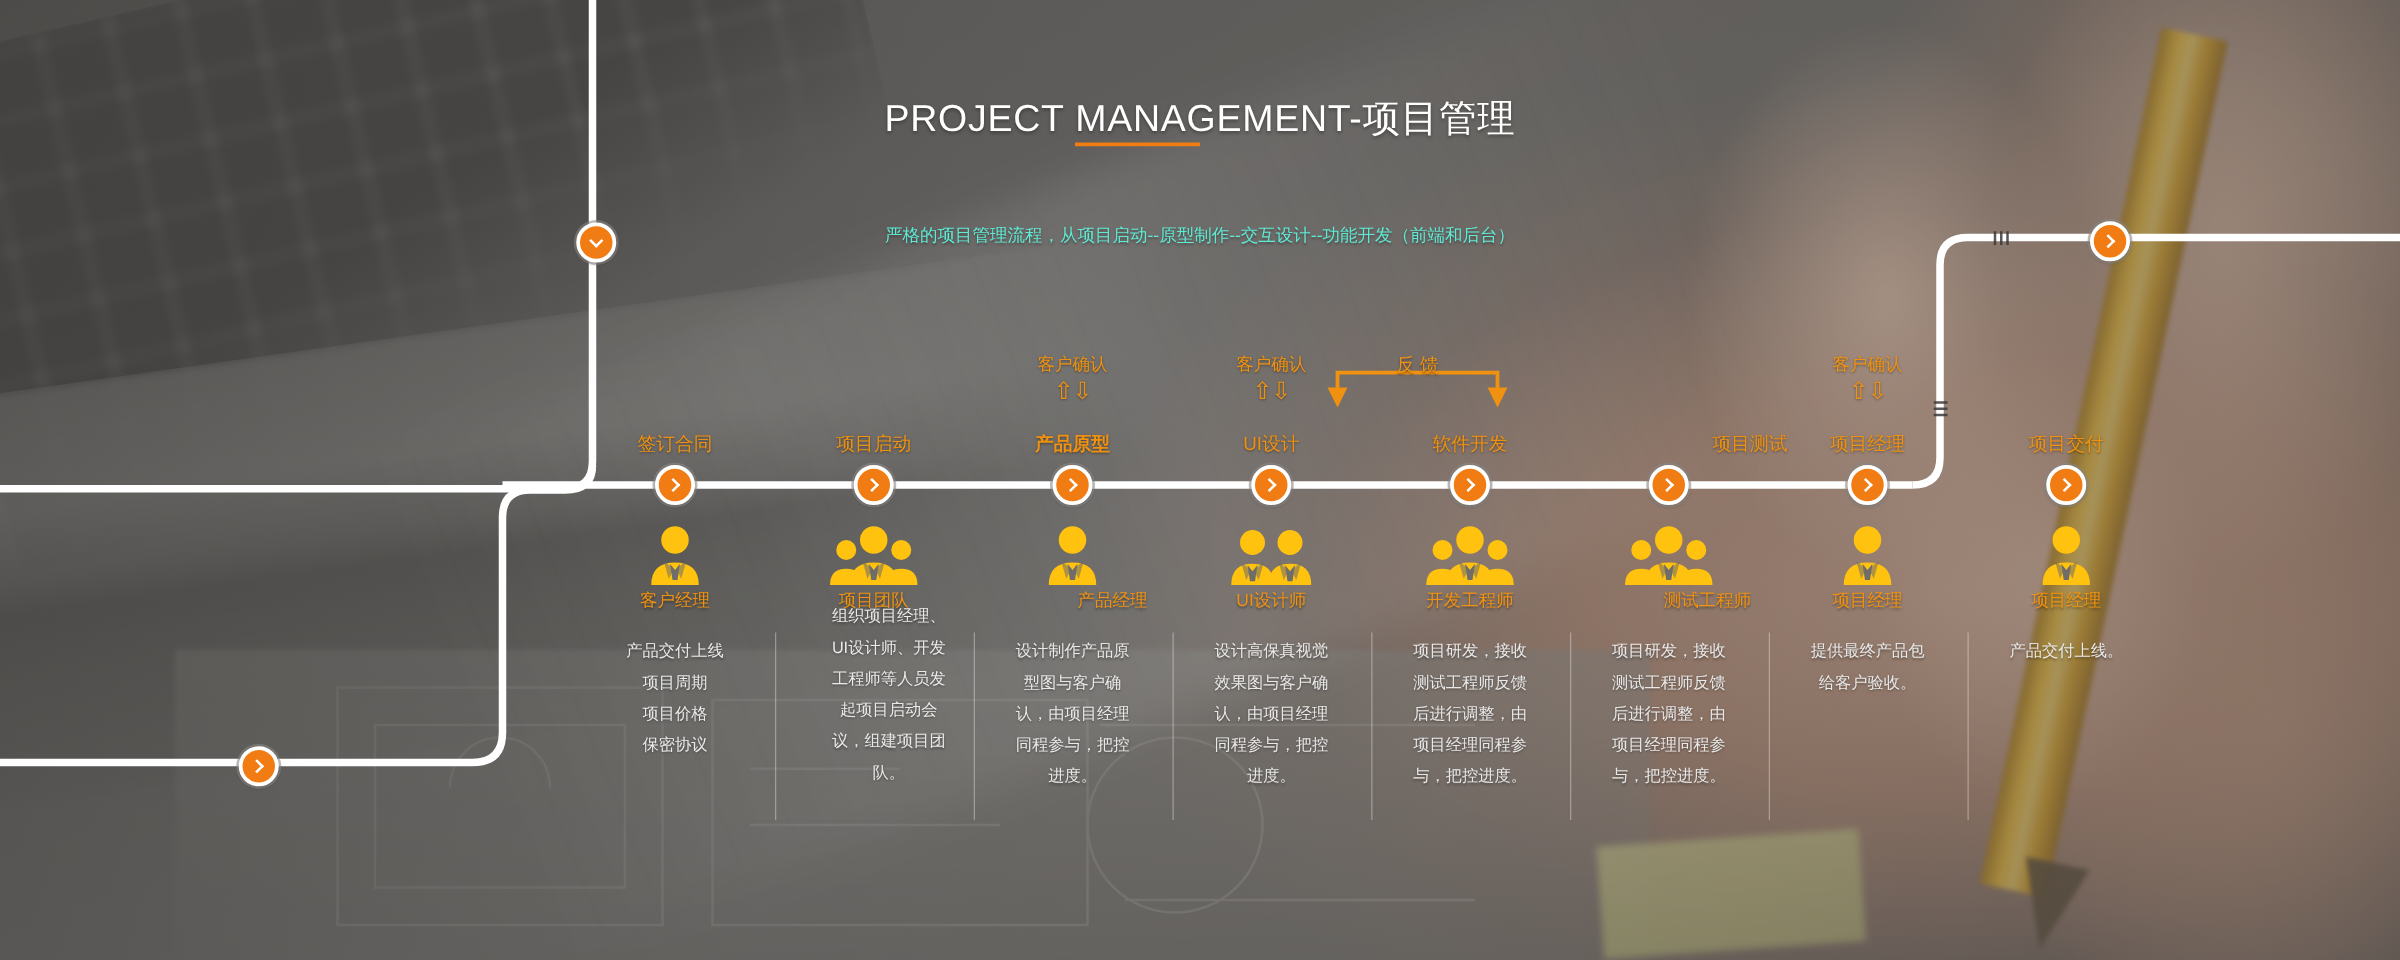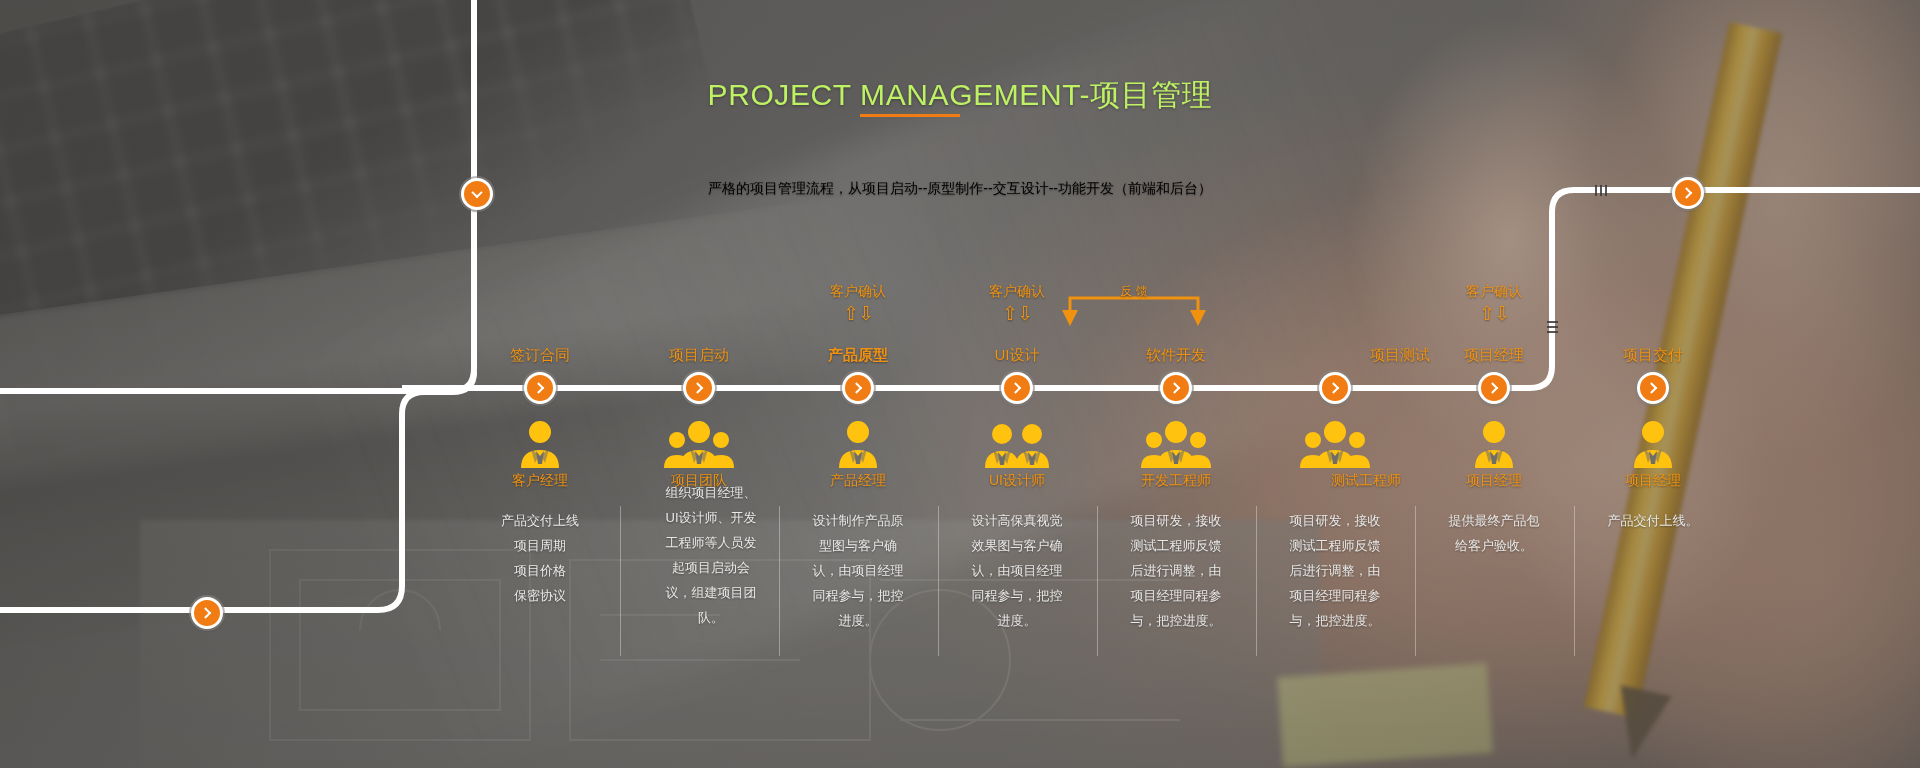--- a/index.html
+++ b/index.html
@@ -59,25 +59,25 @@
       background:linear-gradient(105deg,rgba(70,68,66,.55) 0%,rgba(92,90,88,.30) 38%,rgba(110,95,85,.10) 62%,rgba(60,55,52,.22) 100%);}
   .sheen{position:absolute;left:330px;top:150px;width:1100px;height:430px;
       transform:rotate(-22deg);
       background:linear-gradient(90deg,rgba(255,255,255,0),rgba(255,255,255,.07) 40%,rgba(255,255,255,.10) 55%,rgba(255,255,255,0));
       filter:blur(16px);}
 
   
   .fg{position:absolute;inset:0;}
 
   .title{position:absolute;left:0;right:0;top:55px;text-align:center;
-         color:#bef264;font-size:30px;letter-spacing:.6px;font-weight:400;
+         color:#ffffff;font-size:30px;letter-spacing:.6px;font-weight:400;
          text-shadow:0 1px 3px rgba(0,0,0,.35);}
   .rule{position:absolute;left:860px;top:114px;width:100px;height:3px;background:#f07c13;}
   .subtitle{position:absolute;left:50%;transform:translateX(-50%);top:176px;
-            width:760px;text-align:center;color:#000000;font-size:14px;line-height:25px;
+            width:760px;text-align:center;color:#5eead4;font-size:14px;line-height:25px;
             text-shadow:0 1px 2px rgba(0,0,0,.35);}
 
   
   .wires{position:absolute;inset:0;}
 
   
   .node{position:absolute;width:26px;height:26px;border-radius:50%;
         background:#f07c13;border:3px solid #ffffff;
         box-shadow:0 0 0 2px rgba(140,138,136,.55),0 1px 3px rgba(0,0,0,.35);
         display:flex;align-items:center;justify-content:center;
@@ -85,21 +85,21 @@
   .node .chev{display:block;width:6px;height:6px;border-right:2px solid #fff;border-bottom:2px solid #fff;}
   .node.right .chev{transform:rotate(-45deg) translate(-1px,-1px);}
   .node.down  .chev{transform:rotate(45deg)  translate(-1px,-1px);}
 
   .steplabel{position:absolute;transform:translateX(-50%);color:#f0920f;font-size:15px;
              white-space:nowrap;text-shadow:0 1px 2px rgba(0,0,0,.4);}
   .confirm{position:absolute;transform:translateX(-50%);color:#f0920f;font-size:14px;
            white-space:nowrap;text-align:center;text-shadow:0 1px 2px rgba(0,0,0,.4);}
   .confirm .arrows{display:block;font-size:19px;line-height:22px;margin-top:2px;letter-spacing:-1px;}
 
-  .fb-label{position:absolute;transform:translateX(-50%);color:#f0920f;font-size:12px;
+  .fb-label{position:absolute;transform:translateX(-50%);color:#f0920f;font-size:15px;
             white-space:nowrap;text-shadow:0 1px 2px rgba(0,0,0,.4);}
 
   .roleicon{position:absolute;transform:translateX(-50%);width:74px;height:50px;}
   .rolelabel{position:absolute;transform:translateX(-50%);color:#f0920f;font-size:14px;
              white-space:nowrap;text-shadow:0 1px 2px rgba(0,0,0,.4);}
 
   .desc{position:absolute;transform:translateX(-50%);width:96px;color:#e9e9e9;font-size:13px;
         line-height:25px;text-align:center;text-shadow:0 1px 2px rgba(0,0,0,.35);}
   .divider{position:absolute;width:1px;background:rgba(235,235,235,.40);}
 </style>
@@ -222,21 +222,21 @@
         <div class="node right" style="left: 842px; top: 372px;">
           <span class="chev"></span>
         </div>
         <div class="roleicon" style="left: 858px; top: 418px;"><svg viewBox="0 0 74 50" width="74" height="50">
             <circle cx="37" cy="14" r="11" fill="#ffc20e"></circle>
             <path d="M18 50 q0 -18 19 -18 q19 0 19 18 z" fill="#ffc20e"></path>
             <path d="M33 33 L37 38 L41 33 L39 46 L35 46 z" fill="#6f6d6a"></path>
             <path d="M28 31 L36 37 L32 45 z" fill="#6f6d6a" opacity=".55"></path>
             <path d="M46 31 L38 37 L42 45 z" fill="#6f6d6a" opacity=".55"></path>
           </svg></div>
-        <div class="rolelabel" style="left: 858px; top: 472px;">产品经理</div>
+        <div class="rolelabel" style="left: 890px; top: 472px;">产品经理</div>
         <div class="desc" style="left: 858px; top: 508px; white-space: normal;">设计制作产品原型图与客户确认，由项目经理同程参与，把控进度。</div>
         <div class="divider" style="left: 937.5px; top: 506px; height: 150px;"></div>
         <div class="confirm" style="left: 1017px; top: 283px;"><span>客户确认</span><span class="arrows">⇧⇩</span></div>
         <div class="steplabel" style="left: 1017px; top: 346px;">UI设计</div>
         <div class="node right" style="left: 1001px; top: 372px;">
           <span class="chev"></span>
         </div>
         <div class="roleicon" style="left: 1017px; top: 418px;"><svg viewBox="0 0 74 50" width="74" height="50">
             <circle cx="22" cy="16" r="10" fill="#ffc20e"></circle>
             <path d="M5 50 q0 -17 17 -17 q17 0 17 17 z" fill="#ffc20e"></path>

